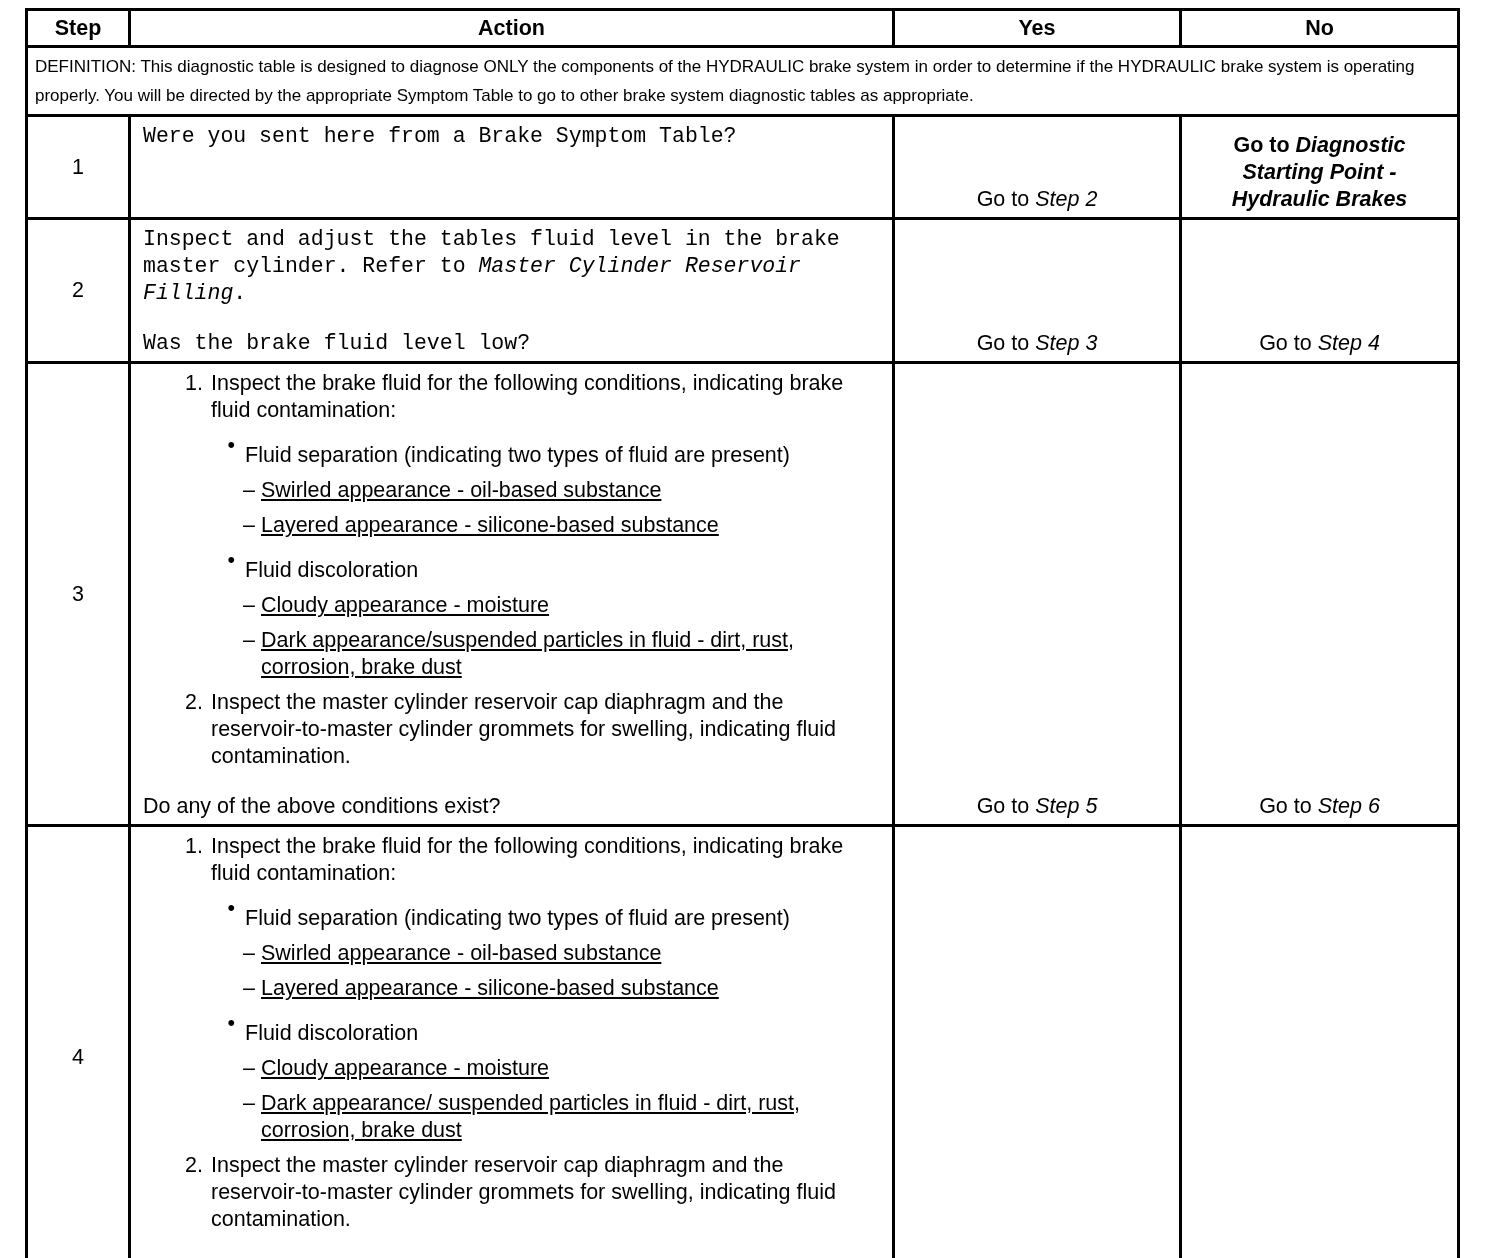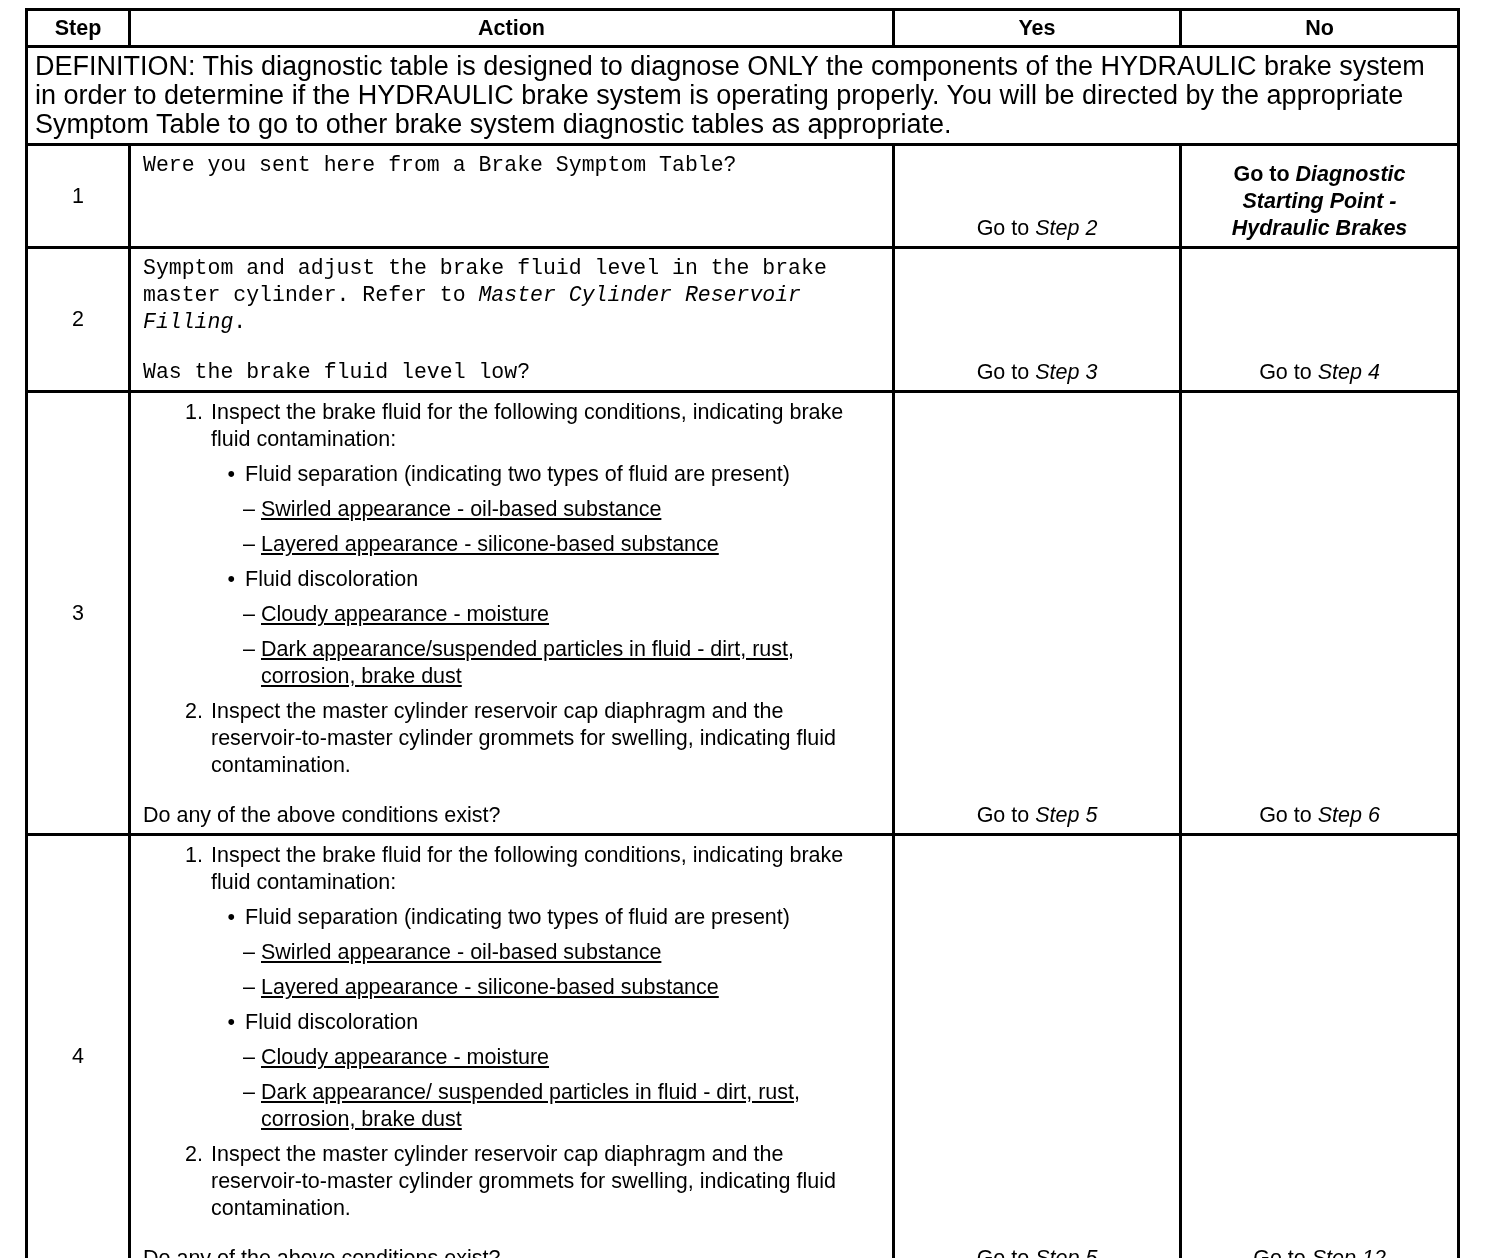--- a/index.html
+++ b/index.html
@@ -12,32 +12,32 @@
       font-size: 21.5px;
       line-height: 27px;
       padding-left: 40px;
     }
     table.diag td, table.diag th { border: 3px solid #000; padding: 0; vertical-align: top; }
     col.c-step { width: 103px; }
     col.c-action { width: 764px; }
     col.c-yes { width: 287px; }
     col.c-no { width: 278px; }
     th { font-weight: bold; text-align: center; height: 34px; vertical-align: middle !important; font-size: 21.5px; }
-    td.def { padding: 4px 8px 4px 7px !important; font-size: 27px; line-height: 29px; }
+    td.def { padding: 4px 8px 4px 7px !important; font-size: 17px; line-height: 29px; }
     td.step { text-align: center; vertical-align: middle !important; }
     td.yes, td.no { text-align: center; vertical-align: bottom !important; padding-bottom: 4px !important; }
     td.action { padding: 6px 12px 4px 12px !important; }
     em { font-style: italic; }
     .line { display: block; font-family: Liberation Mono, monospace; }
     .ol-item { display: flex; margin-top: 0; }
     .ol-num { width: 60px; text-align: right; padding-right: 8px; flex: none; }
     .ol-text { flex: 1; }
     .bullet { display: flex; margin-top: 8px; }
     .bullet-mark { width: 92px; text-align: right; padding-right: 10px; flex: none; }
-    .bullet-text { flex: 1; }
+    .bullet-text { flex: 1; margin-top: 10px; }
     .dash { display: flex; margin-top: 8px; }
     .dash-mark { width: 112px; text-align: right; padding-right: 6px; flex: none; }
     .dash-text { flex: 1; text-decoration: underline; }
     .question { margin-top: 23px; }
     .ol-second { margin-top: 8px; }
   </style>
 </head>
 <body>
 
 <table class="diag">
@@ -69,21 +69,21 @@
         <span>Go to </span><em>Step 2</em>
       </td>
       <td class="no" style="padding:4px 30px 4px 30px !important;font-weight:bold;">
         <span>Go to </span><em>Diagnostic Starting Point - Hydraulic Brakes</em>
       </td>
     </tr>
 
     <tr style="height:106px;">
       <td class="step">2</td>
       <td class="action">
-        <span class="line"><span>Symptom and adjust the brake fluid level in the brake master cylinder. Refer to </span><em>Master Cylinder Reservoir Filling</em><span>.</span></span>
+        <span class="line"><span>Inspect and adjust the tables fluid level in the brake master cylinder. Refer to </span><em>Master Cylinder Reservoir Filling</em><span>.</span></span>
         <span class="line question">Was the brake fluid level low?</span>
       </td>
       <td class="yes">
         <span>Go to </span><em>Step 3</em>
       </td>
       <td class="no">
         <span>Go to </span><em>Step 4</em>
       </td>
     </tr>
 

